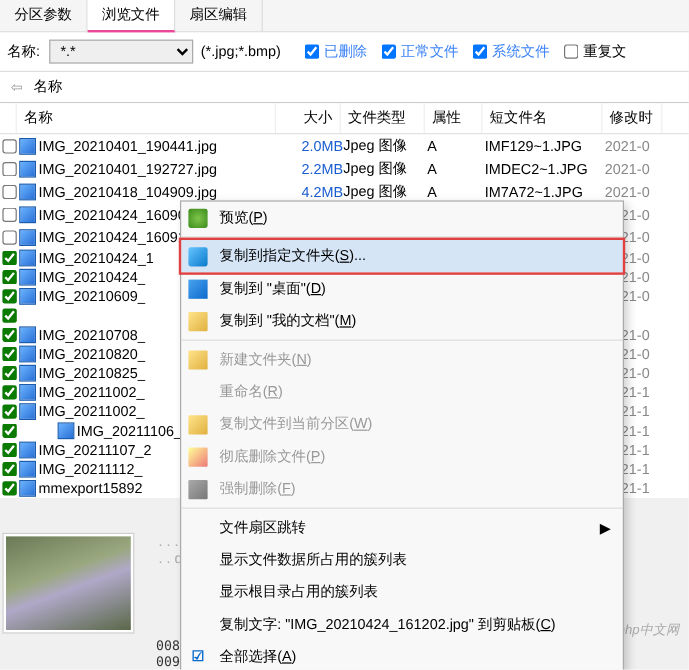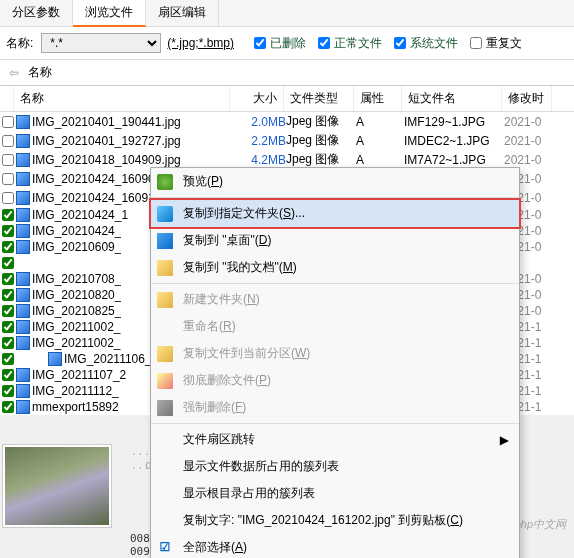--- a/index.html
+++ b/index.html
@@ -1,28 +1,28 @@
 <!DOCTYPE html>
 <html><head>
   <meta charset="utf-8">
   <style>
     * { margin: 0; padding: 0; box-sizing: border-box; font-family: "Microsoft YaHei", Arial, sans-serif; font-size: 12px; }
     body { background: #f0f0f0; width: 574px; height: 558px; overflow: hidden; position: relative; }
     
     .tabs { display: flex; background: #f5f5f5; border-bottom: 1px solid #ddd; }
     .tab { padding: 4px 12px; border-right: 1px solid #ddd; cursor: pointer; }
-    .tab.active { background: #fff; border-bottom: 2px solid #f97316; margin-bottom: -1px; }
+    .tab.active { background: #fff; border-bottom: 2px solid #ec4899; margin-bottom: -1px; }
     
     .toolbar { display: flex; align-items: center; padding: 6px; gap: 6px; background: #fff; border-bottom: 1px solid #ddd; }
     .toolbar label { margin-right: 2px; }
     .toolbar select { width: 120px; height: 20px; border: 1px solid #aaa; padding: 0 4px; }
-    .toolbar .formats { margin-right: 8px; text-decoration: underline; }
+    .toolbar .formats { margin-right: 8px; }
     .chk-group { display: flex; align-items: center; gap: 4px; margin-left: 6px; }
     .chk-group input[type="checkbox"] { width: 12px; height: 12px; }
-    .chk-group .green { color: #14532d; }
+    .chk-group .green { color: #3b82f6; }
     
     .nav-bar { display: flex; align-items: center; padding: 4px 6px; gap: 6px; background: #fff; border-bottom: 1px solid #ccc; }
     .nav-arrow { width: 16px; height: 16px; display: inline-flex; align-items: center; justify-content: center; cursor: pointer; color: #999; }
     
     .table-header { display: flex; background: #fff; border-bottom: 1px solid #ddd; }
     .table-header .col { padding: 4px 6px; border-right: 1px solid #eee; font-weight: normal; }
     .col-chk { width: 14px; }
     .col-name { flex: 0 0 216px; }
     .col-size { flex: 0 0 54px; text-align: right; }
     .col-type { flex: 0 0 70px; }

